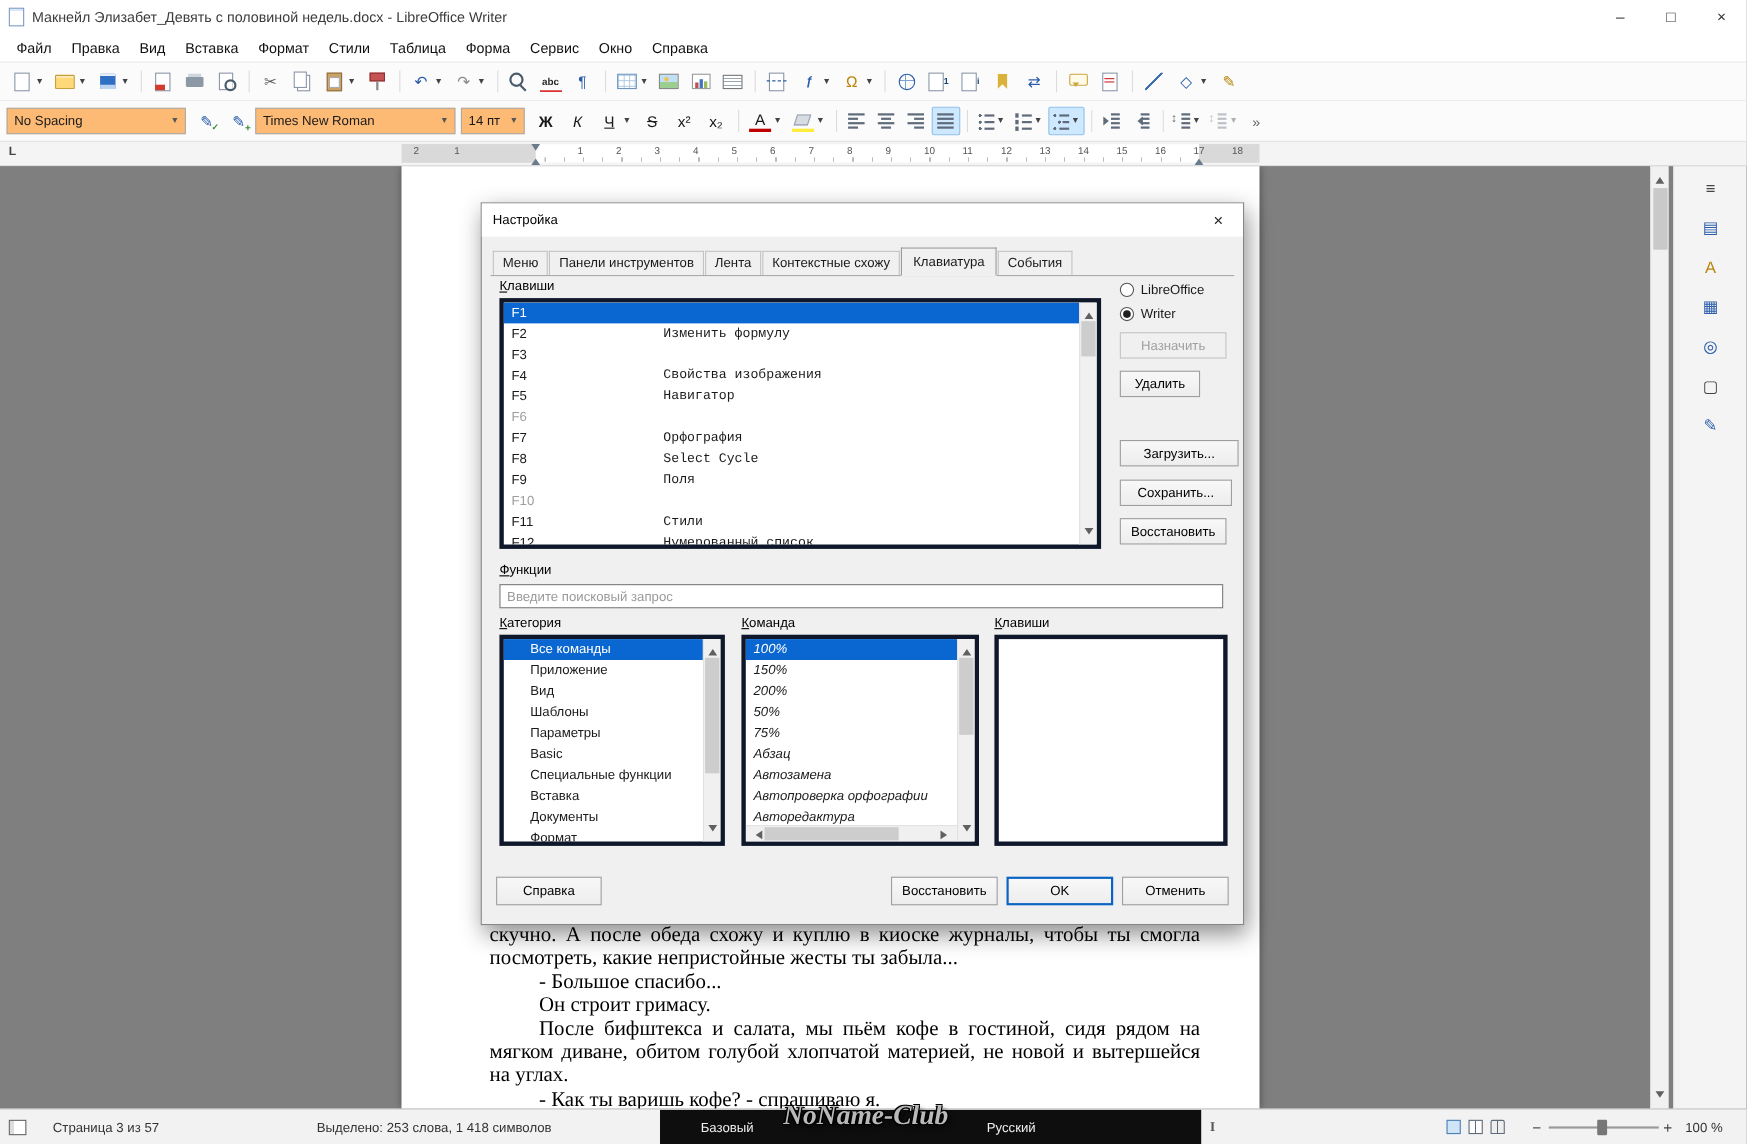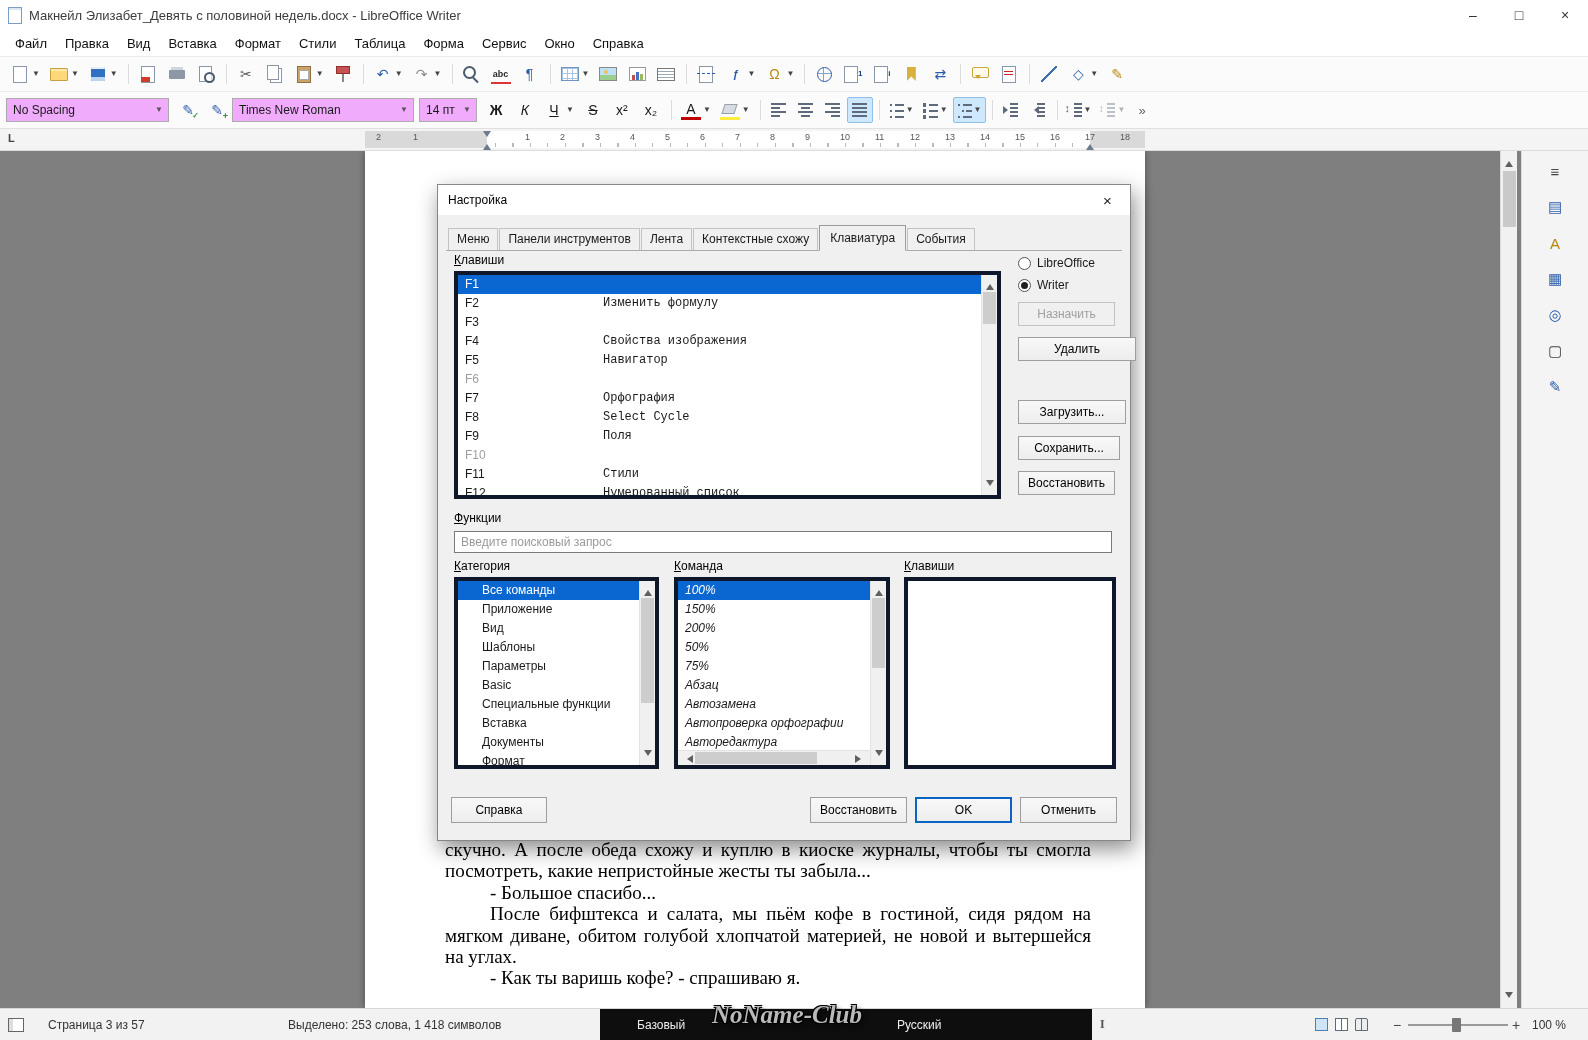--- a/index.html
+++ b/index.html
@@ -79,21 +79,21 @@
   .b-justify{background-image:linear-gradient(#5f6b7a,#5f6b7a),linear-gradient(#5f6b7a,#5f6b7a),linear-gradient(#5f6b7a,#5f6b7a),linear-gradient(#5f6b7a,#5f6b7a);background-size:15px 2px,15px 2px,15px 2px,15px 2px;background-position:0 1px,0 5px,0 9px,0 13px;}
   .b-ul,.b-ol,.b-outline{width:15px;height:17px;}
   .b-ul{background-image:radial-gradient(#5f6b7a 45%,transparent 55%),radial-gradient(#5f6b7a 45%,transparent 55%),radial-gradient(#5f6b7a 45%,transparent 55%),linear-gradient(#5f6b7a,#5f6b7a),linear-gradient(#5f6b7a,#5f6b7a),linear-gradient(#5f6b7a,#5f6b7a);background-size:4px 4px,4px 4px,4px 4px,9px 2px,9px 2px,9px 2px;background-position:0 1px,0 7px,0 13px,6px 2px,6px 8px,6px 14px;background-repeat:no-repeat;}
   .b-ol{background-image:linear-gradient(#5f6b7a,#5f6b7a),linear-gradient(#5f6b7a,#5f6b7a),linear-gradient(#5f6b7a,#5f6b7a),linear-gradient(#5f6b7a,#5f6b7a),linear-gradient(#5f6b7a,#5f6b7a),linear-gradient(#5f6b7a,#5f6b7a);background-size:3px 4px,3px 4px,3px 4px,9px 2px,9px 2px,9px 2px;background-position:0 1px,0 7px,0 13px,6px 2px,6px 8px,6px 14px;background-repeat:no-repeat;}
   .b-outline{background-image:radial-gradient(#5f6b7a 45%,transparent 55%),radial-gradient(#5f6b7a 45%,transparent 55%),radial-gradient(#5f6b7a 45%,transparent 55%),linear-gradient(#5f6b7a,#5f6b7a),linear-gradient(#5f6b7a,#5f6b7a),linear-gradient(#5f6b7a,#5f6b7a);background-size:4px 4px,4px 4px,4px 4px,9px 2px,6px 2px,9px 2px;background-position:0 1px,4px 7px,0 13px,6px 2px,9px 8px,6px 14px;background-repeat:no-repeat;}
   .b-ind-inc,.b-ind-dec,.b-lsp,.b-psp{background-image:linear-gradient(#5f6b7a,#5f6b7a),linear-gradient(#5f6b7a,#5f6b7a),linear-gradient(#5f6b7a,#5f6b7a),linear-gradient(#5f6b7a,#5f6b7a);background-size:8px 2px,8px 2px,8px 2px,8px 2px;background-position:7px 1px,7px 5px,7px 9px,7px 13px;background-repeat:no-repeat;}
   .b-ind-inc::after{content:"";position:absolute;left:0;top:4px;border:4px solid transparent;border-left:5px solid #5f6b7a;}
   .b-ind-dec::after{content:"";position:absolute;left:0;top:4px;border:4px solid transparent;border-right:5px solid #5f6b7a;}
   .b-lsp::after,.b-psp::after{content:"↕";position:absolute;left:-2px;top:1px;font-size:11px;color:#5f6b7a;}
 
-  .combo{height:24px;border:1px solid #ababab;background:#f0abfc;display:flex;align-items:center;font-size:12px;padding-left:6px;margin-right:5px;flex:none;}
+  .combo{height:24px;border:1px solid #ababab;background:#fdba74;display:flex;align-items:center;font-size:12px;padding-left:6px;margin-right:5px;flex:none;}
   .combo .dd{margin-left:auto;padding:0 5px;font-size:8px;color:#555;}
 
   
   .rulerbar{height:22px;background:#f4f4f4;position:relative;border-bottom:1px solid #dcdcdc;}
   .ruler-strip{position:absolute;left:365px;top:2px;width:780px;height:17px;background:#d9d9d9;}
   .ruler-white{position:absolute;left:122px;width:603px;top:0;height:17px;background:#fff;
      background-image:repeating-linear-gradient(90deg,#b9b9b9 0 1px,transparent 1px 17.5px);background-position:8px 12px;background-size:100% 4px;background-repeat:no-repeat;}
   .rnum{position:absolute;top:3px;font-size:9px;color:#555;}
   .ruler-marker-t{position:absolute;width:0;height:0;border:4px solid transparent;border-top:6px solid #6b7b8d;top:2px;}
   .ruler-marker-b{position:absolute;width:0;height:0;border:4px solid transparent;border-bottom:6px solid #6b7b8d;top:11px;}
@@ -429,20 +429,21 @@
     <span class="ruler-marker-t" style="left:483px"></span>
     <span class="ruler-marker-b" style="left:483px"></span>
     <span class="ruler-marker-b" style="left:1086px"></span>
   </div>
 
   <div class="docarea">
     <div class="page">
       <div class="doctext" id="doctext">
           <div class="para just">скучно. А после обеда схожу и куплю в киоске журналы, чтобы ты смогла посмотреть, какие непристойные жесты ты забыла...</div>
           <div class="para" style="text-indent: 45px;">- Большое спасибо...</div>
+          <div class="para" style="text-indent: 45px;">Он строит гримасу.</div>
           <div class="para just" style="text-indent: 45px;">После бифштекса и салата, мы пьём кофе в гостиной, сидя рядом на мягком диване, обитом голубой хлопчатой материей, не новой и вытершейся на углах.</div>
           <div class="para" style="text-indent: 45px;">- Как ты варишь кофе? - спрашиваю я.</div>
         </div>
     </div>
 
     <div class="vscroll">
       <span class="vs-arrow up"></span>
       <span class="vs-thumb"></span>
       <span class="vs-arrow down"></span>
     </div>
@@ -532,21 +533,21 @@
       <div class="radio-row" style="left:580px;top:71px">
         <span class="radio"></span>
         <span>LibreOffice</span>
       </div>
       <div class="radio-row" style="left:580px;top:93px">
         <span class="radio sel"></span>
         <span>Writer</span>
       </div>
 
       <div class="dbtn disabled" style="left:580px;top:117px;width:97px">Назначить</div>
-      <div class="dbtn accel" style="left:580px;top:152px;width:118px">Удалить</div>
+      <div class="dbtn accel" style="left:580px;top:152px;width:73px">Удалить</div>
       <div class="dbtn accel" style="left:580px;top:215px;width:108px">Загрузить...</div>
       <div class="dbtn accel" style="left:580px;top:251px;width:102px">Сохранить...</div>
       <div class="dbtn accel" style="left:580px;top:286px;width:97px">Восстановить</div>
 
       <div class="dlabel accel" style="left:16px;top:326px">Функции</div>
       <input class="searchbox" placeholder="Введите поисковый запрос" style="">
 
       <div class="dlabel accel" style="left:16px;top:374px">Категория</div>
       <div class="dlabel accel" style="left:236px;top:374px">Команда</div>
       <div class="dlabel accel" style="left:466px;top:374px">Клавиши</div>

